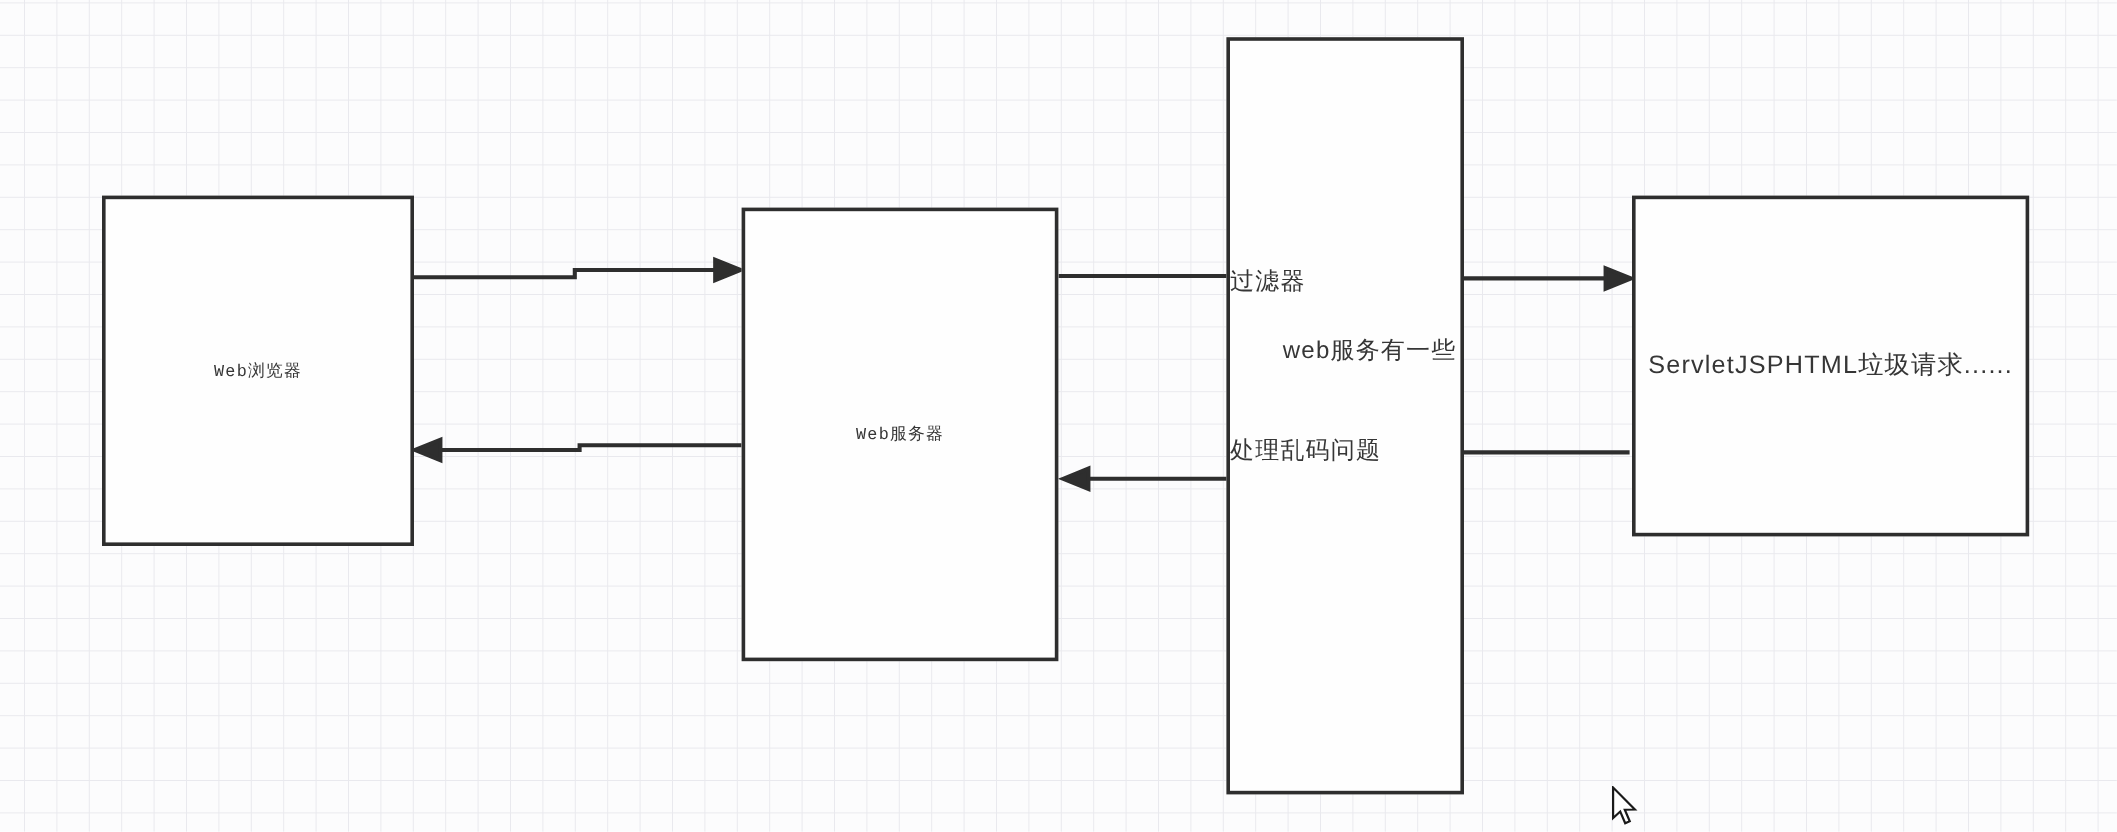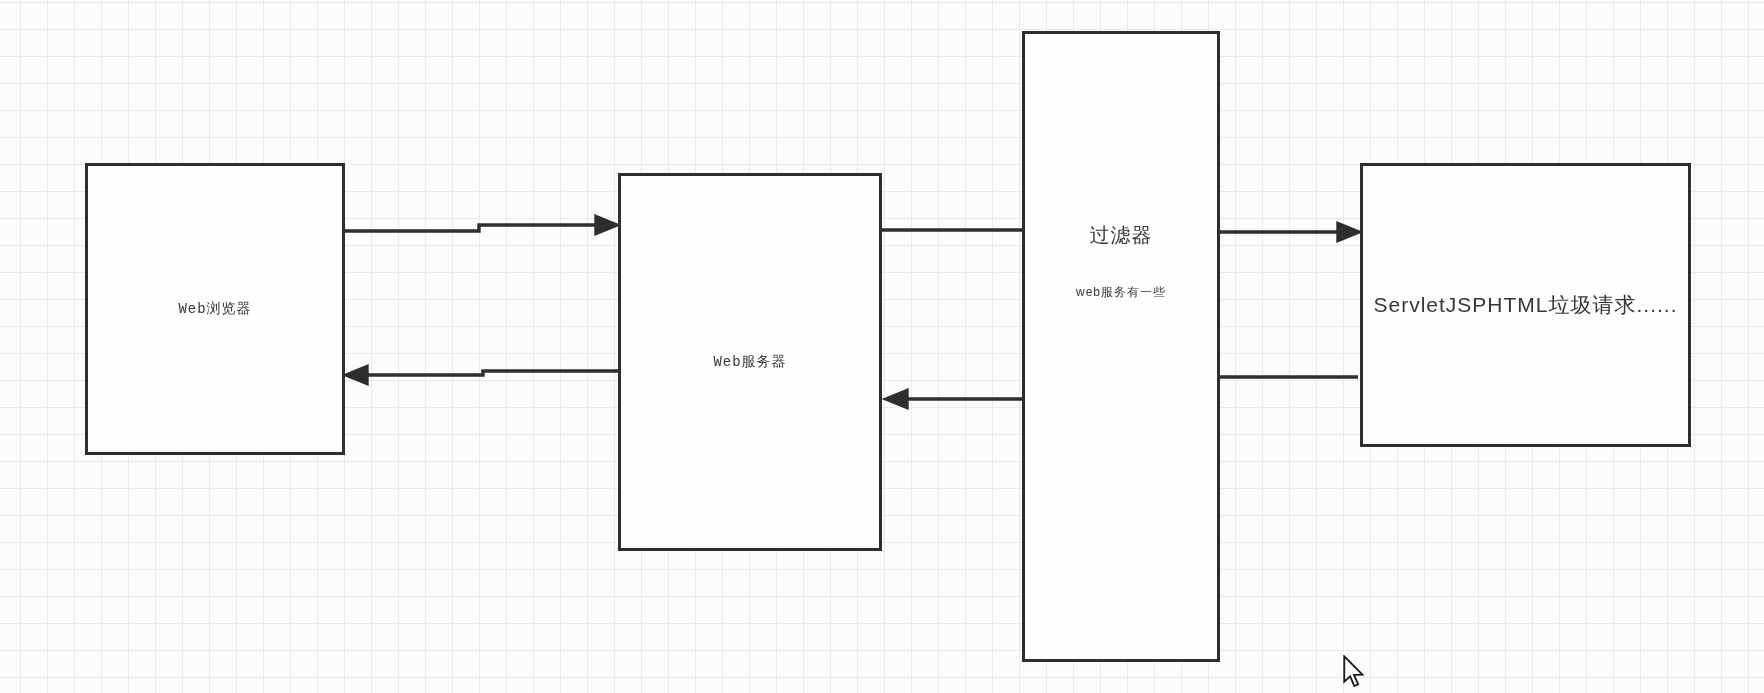--- a/index.html
+++ b/index.html
@@ -32,34 +32,35 @@
     justify-content: center;
     text-align: center;
   }
   .node-label {
     font-size: 14px;
     letter-spacing: 1px;
     font-family: Liberation Mono, monospace;
   }
   #browser-node { left: 85px;  top: 163px; width: 260px; height: 292px; }
   #server-node  { left: 618px; top: 173px; width: 264px; height: 378px; }
-  #filter-node  { left: 1022px; top: 31px; width: 198px; height: 631px; text-align: center; }
+  #filter-node  { left: 1022px; top: 31px; width: 198px; height: 631px; }
   #backend-node { left: 1360px; top: 163px; width: 331px; height: 284px; }
 
   .filter-title {
     margin-top: 187px;
     font-size: 20px;
     line-height: 28px;
     letter-spacing: 1px;
   }
   .filter-body {
     margin-top: 29px;
-    font-size: 12px;
+    font-size: 20px;
     line-height: 28px;
     letter-spacing: 1px;
+    padding-left: 44px;
   }
   .filter-footer {
     margin-top: 56px;
     font-size: 20px;
     line-height: 28px;
     letter-spacing: 1px;
   }
   .backend-line {
     font-size: 21px;
     line-height: 28px;
@@ -113,20 +114,21 @@
 
   <div class="node node-center" id="server-node">
     <span class="node-label">Web服务器</span>
   </div>
 
   <div class="node" id="filter-node">
     <div class="filter-title">过滤器</div>
     <div class="filter-body">
       <div>web服务有一些</div>
     </div>
+    <div class="filter-footer">处理乱码问题</div>
   </div>
 
   <div class="node node-center" id="backend-node">
     <div class="backend-line">Servlet</div>
     <div class="backend-line">JSP</div>
     <div class="backend-line">HTML</div>
     <div class="backend-line">垃圾请求</div>
     <div class="backend-line">......</div>
   </div>
 

